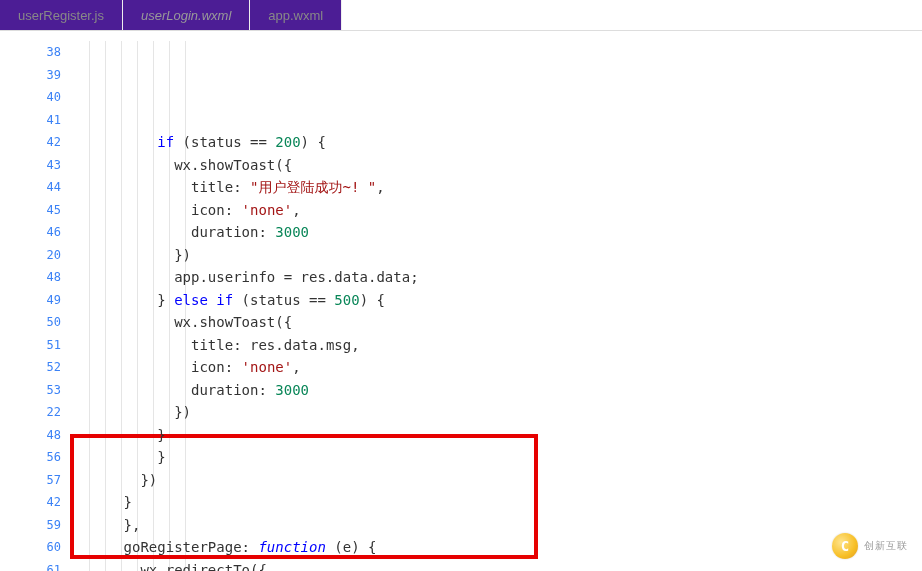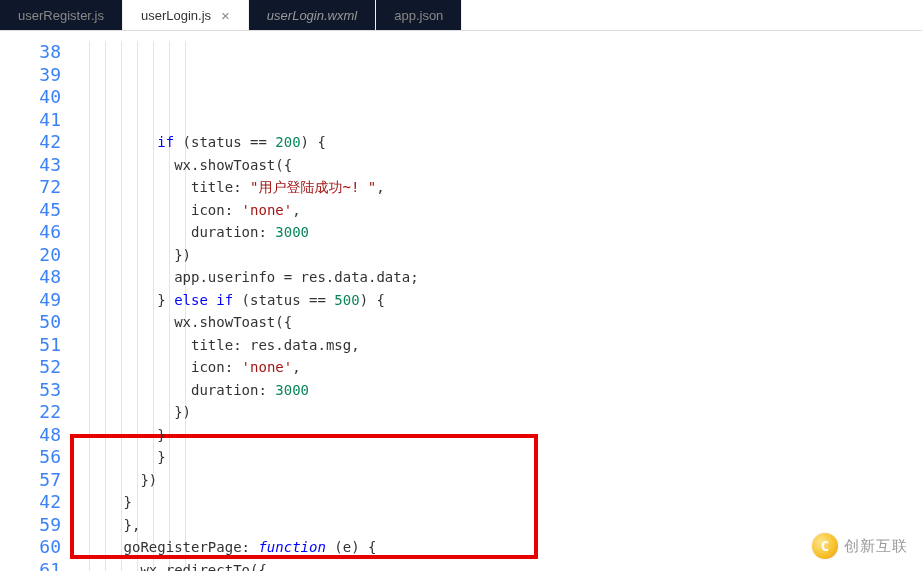--- a/index.html
+++ b/index.html
@@ -21,21 +21,21 @@
     background: #fff;
     align-items: stretch;
   }
   .tab {
     display: flex;
     align-items: center;
     padding: 0 18px;
     font-size: 13px;
     color: #555;
     border-right: 1px solid #eee;
-    background: #0f172a;
+    background: #4c1d95;
     cursor: pointer;
     font-family: -apple-system, "Segoe UI", Arial, sans-serif;
   }
   .tab.active {
     background: #fff;
     color: #333;
   }
   .tab.inactive {
     color: #888;
   }
@@ -55,21 +55,21 @@
   }
   .left-strip {
     width: 35px;
     background: #fff;
   }
   .gutter {
     width: 30px;
     text-align: right;
     padding-top: 10px;
     color: #3b82f6; 
-    font-size: 18px;
+    font-size: 12px;
     line-height: 22.5px;
     user-select: none;
     font-family: "Consolas","Monaco",monospace;
   }
   .gutter div { padding-right: 4px; }
   .code-area {
     flex: 1;
     padding-top: 10px;
     padding-left: 8px;
     font-size: 14px;
@@ -120,54 +120,50 @@
   .logo-circle {
     width: 26px; height: 26px;
     border-radius: 50%;
     background: radial-gradient(circle at 35% 35%, #ffe07a, #f6b400 60%, #d98900);
     display:flex;align-items:center;justify-content:center;
     color:#fff;font-weight:bold;font-size:14px;
     box-shadow: 0 0 2px rgba(0,0,0,.2);
   }
   .logo-text {
     font-family: "Microsoft YaHei","PingFang SC",sans-serif;
-    font-size: 15px;
+    font-size: 10px;
     color: #888;
     letter-spacing: 1px;
   }
 </style>
 </head>
 <body>
 
 <div class="tab-bar">
   <div class="tab inactive">
     <span>userRegister.js</span>
   </div>
-  <div class="tab active">
-    <span>userLogin.js</span>
-    <span class="close">×</span>
-  </div>
   <div class="tab italic">
     <span>userLogin.wxml</span>
   </div>
   <div class="tab inactive">
-    <span>app.json</span>
+    <span>app.wxml</span>
   </div>
 </div>
 
 <div class="editor-wrap">
   <div class="left-strip"></div>
   <div class="gutter" id="gutter">
       <div>38</div>
       <div>39</div>
       <div>40</div>
       <div>41</div>
       <div>42</div>
       <div>43</div>
-      <div>72</div>
+      <div>44</div>
       <div>45</div>
       <div>46</div>
       <div>20</div>
       <div>48</div>
       <div>49</div>
       <div>50</div>
       <div>51</div>
       <div>52</div>
       <div>53</div>
       <div>22</div>

